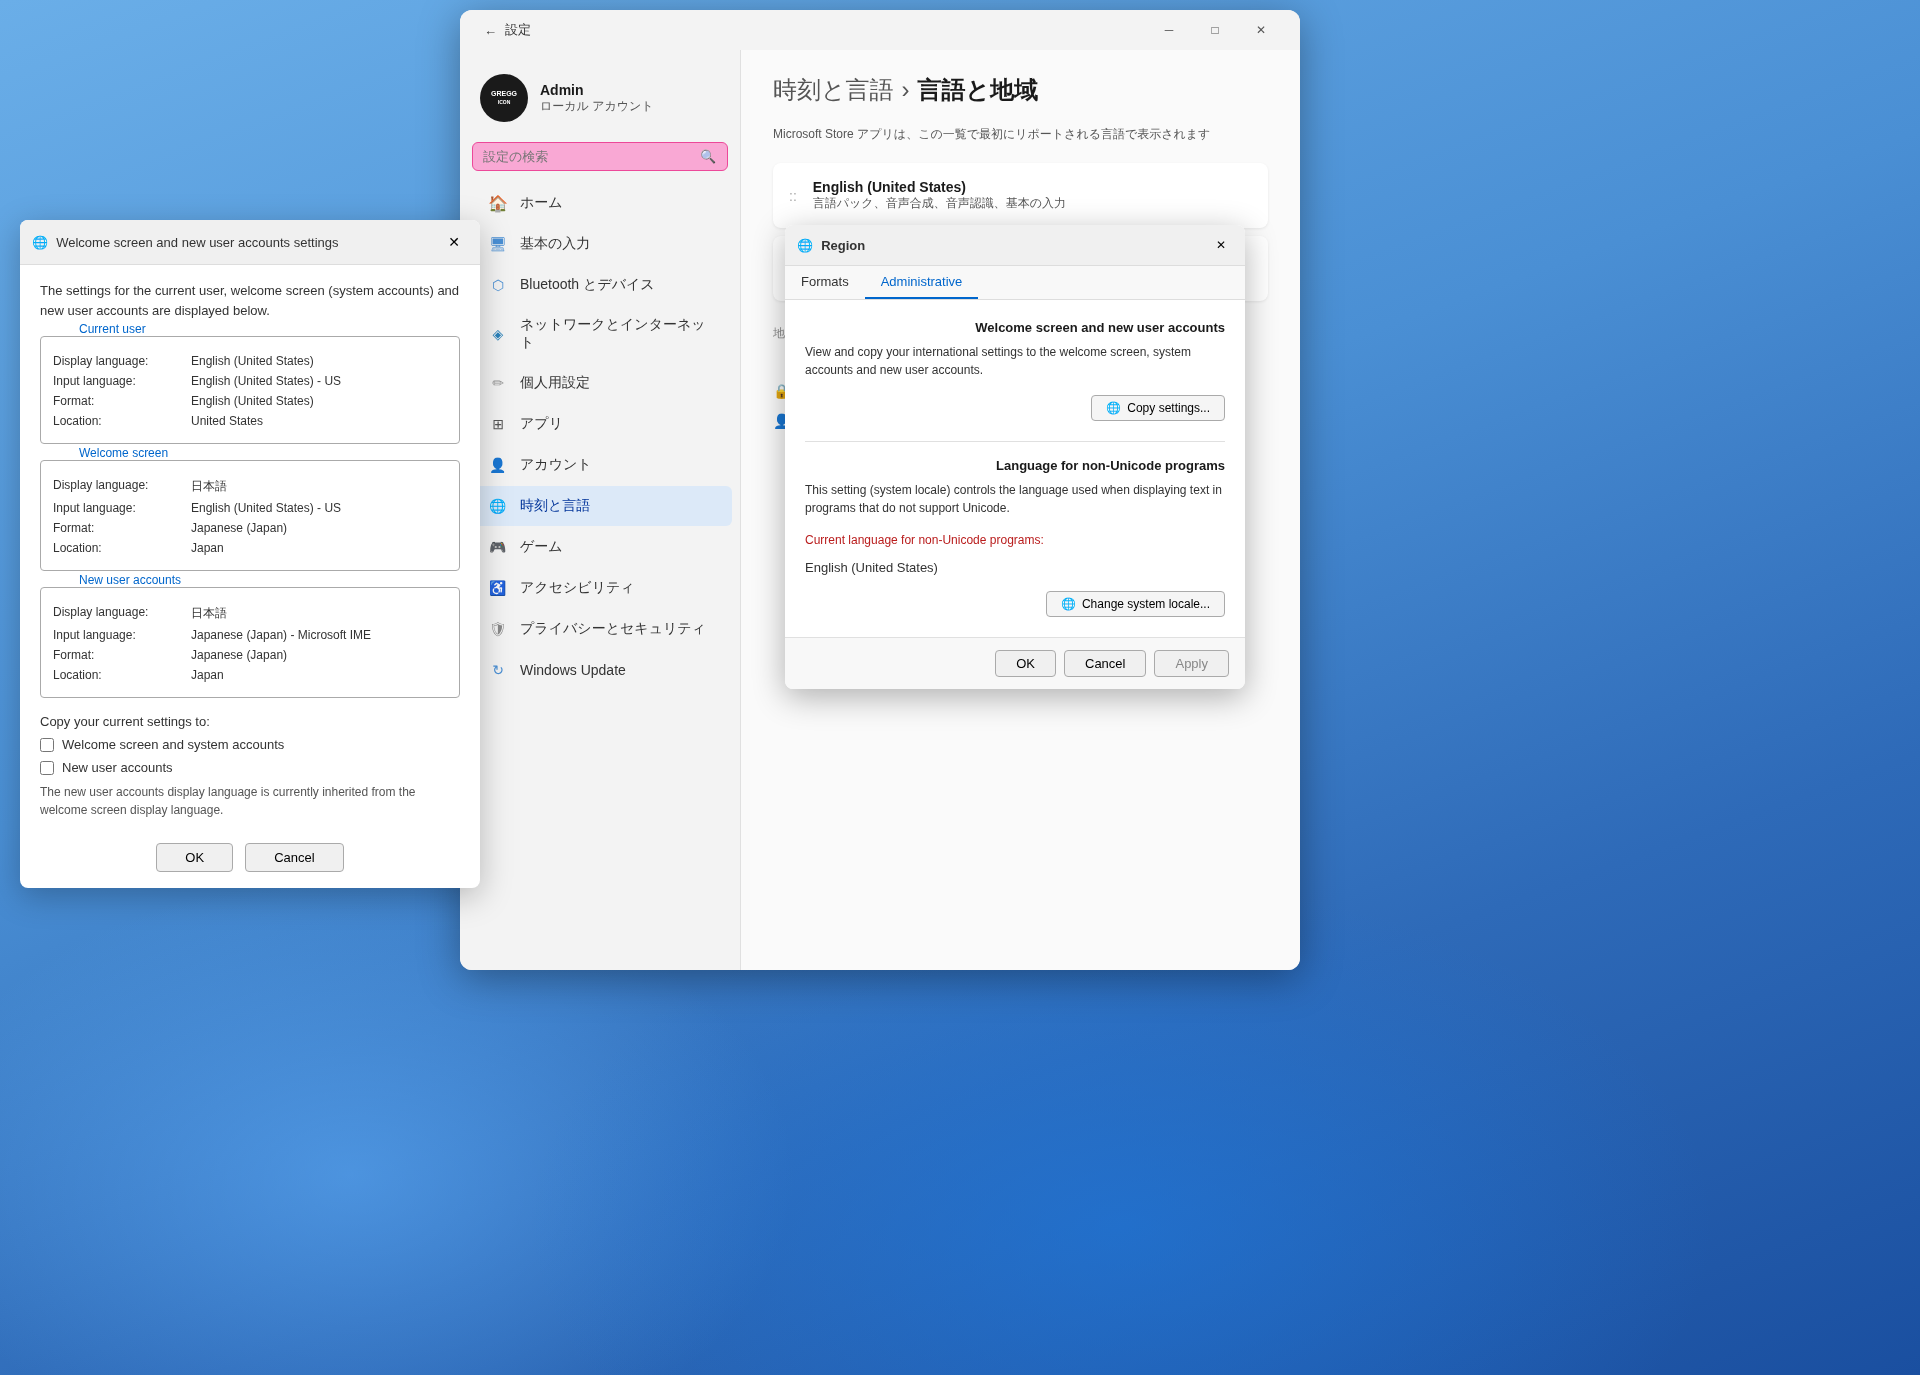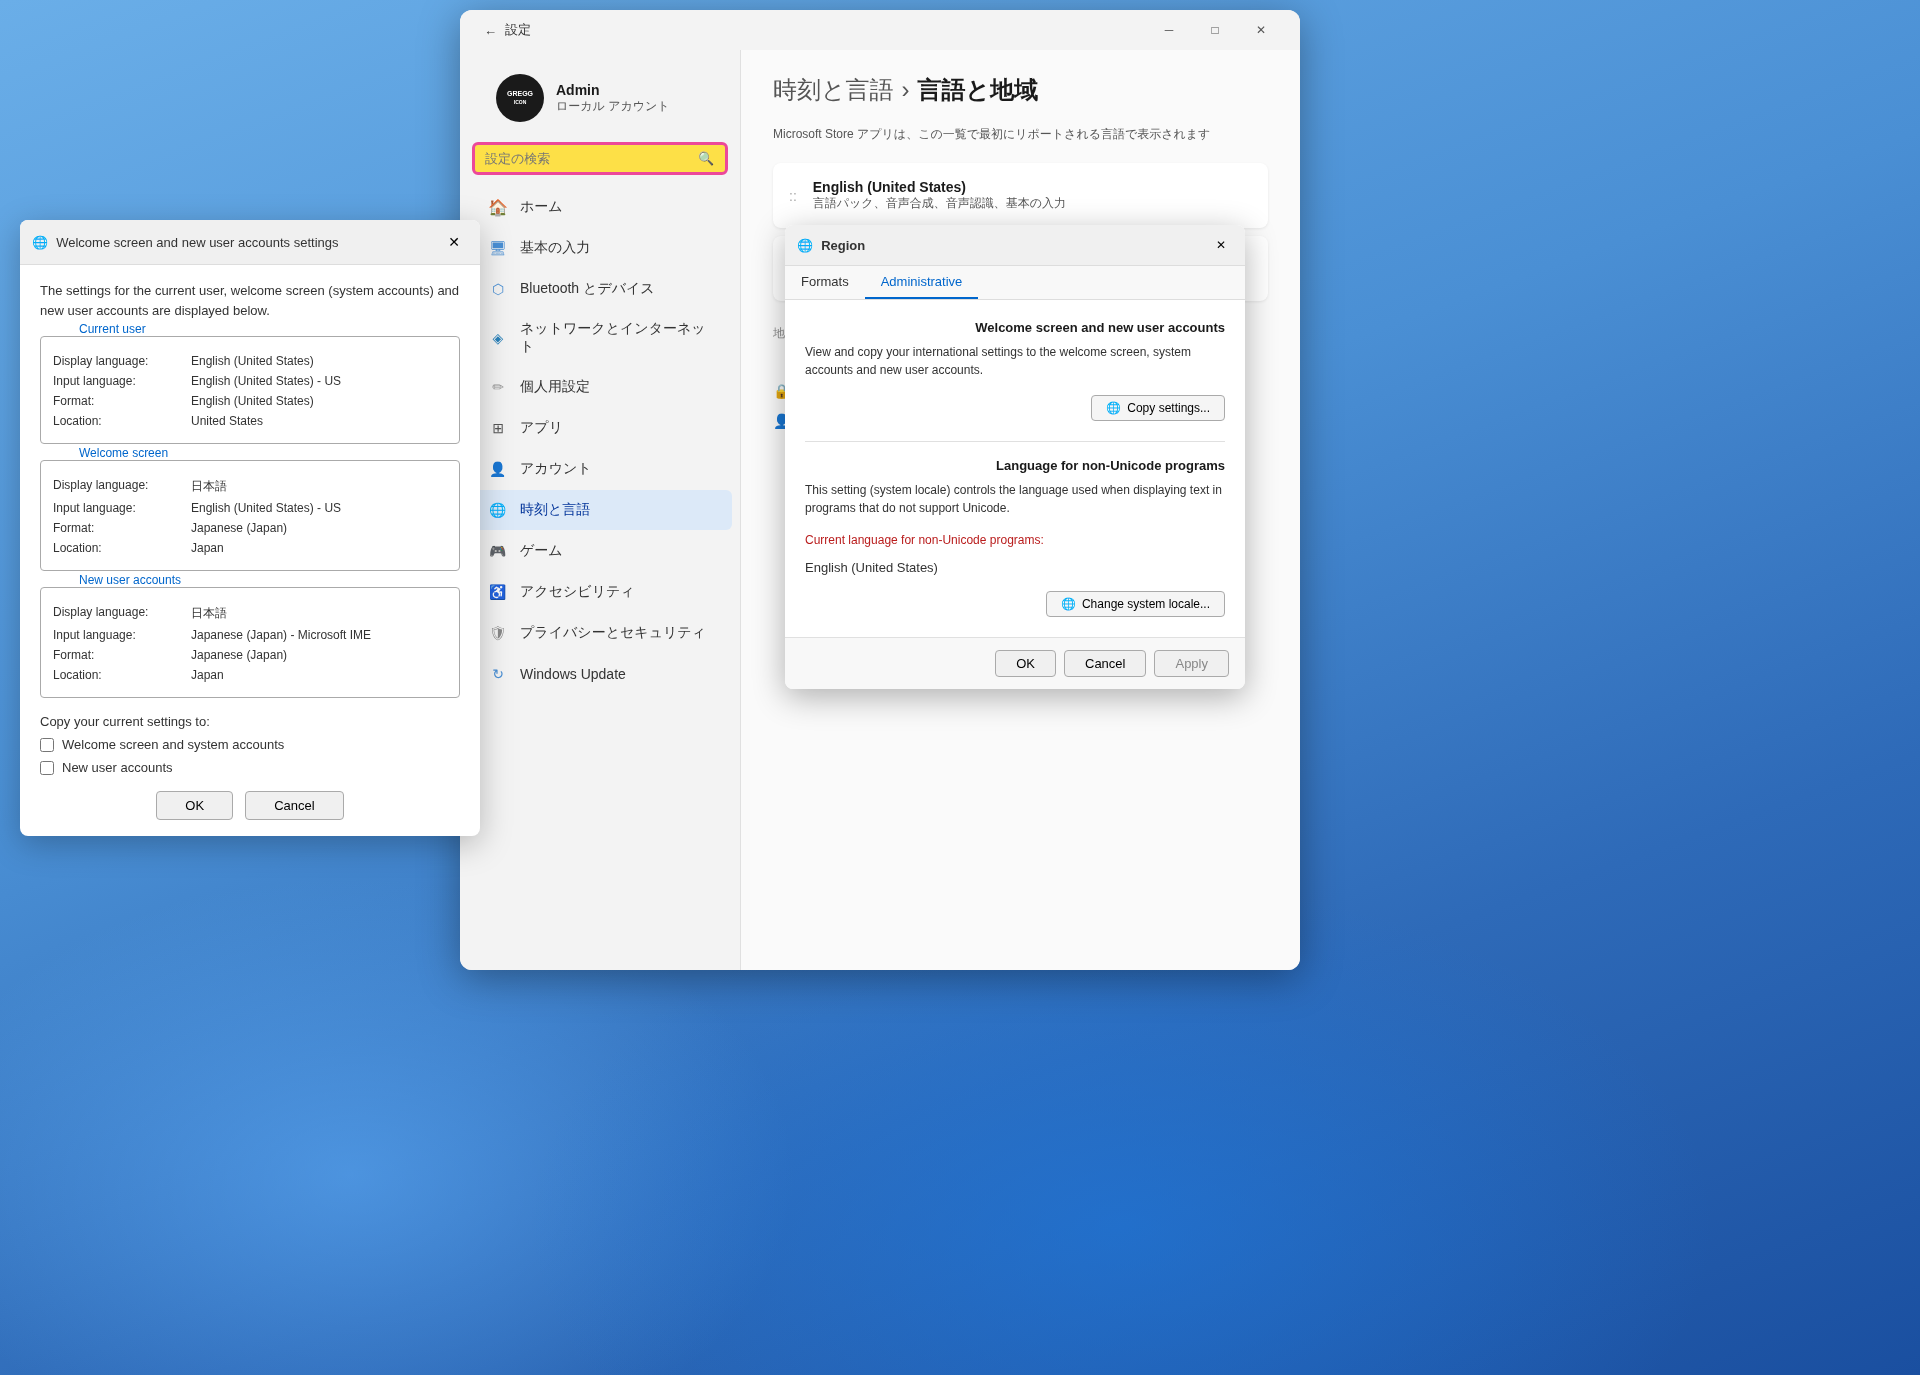--- a/index.html
+++ b/index.html
@@ -87,21 +87,21 @@
     .settings-sidebar {
       width: 280px;
       background: #f3f3f3;
       padding: 12px 0;
       overflow-y: auto;
     }
     .user-profile {
       display: flex;
       align-items: center;
       gap: 12px;
-      padding: 12px 36px 20px;
+      padding: 12px 20px 20px;
     }
     .user-avatar {
       width: 48px;
       height: 48px;
       border-radius: 50%;
       background: #1a1a1a;
       display: flex;
       align-items: center;
       justify-content: center;
       font-size: 9px;
@@ -109,22 +109,22 @@
       color: white;
       flex-shrink: 0;
     }
     .user-info-name { font-size: 14px; font-weight: 600; color: #1a1a1a; }
     .user-info-type { font-size: 12px; color: #555; }
 
     .search-box {
       margin: 0 12px 12px;
       display: flex;
       align-items: center;
-      background: #fde047;
-      border: 3px solid #ec4899;
+      background: #f9a8d4;
+      border: 1px solid #ec4899;
       border-radius: 6px;
       padding: 6px 10px;
     }
     .search-input {
       border: none;
       outline: none;
       flex: 1;
       font-size: 13px;
       color: #333;
       background: transparent;
@@ -656,20 +656,21 @@
 
     <div class="dialog-copy-label" style="margin-top:12px;">Copy your current settings to:</div>
     <div class="checkbox-row">
       <input type="checkbox" style="">
       <span>Welcome screen and system accounts</span>
     </div>
     <div class="checkbox-row">
       <input type="checkbox" style="">
       <span>New user accounts</span>
     </div>
+    <div class="dialog-note">The new user accounts display language is currently inherited from the welcome screen display language.</div>
 
     <div class="dialog-buttons">
       <button class="btn btn-primary">OK</button>
       <button class="btn">Cancel</button>
     </div>
   </div>
 </div>
 
 <div class="region-dialog">
   <div class="region-titlebar">

